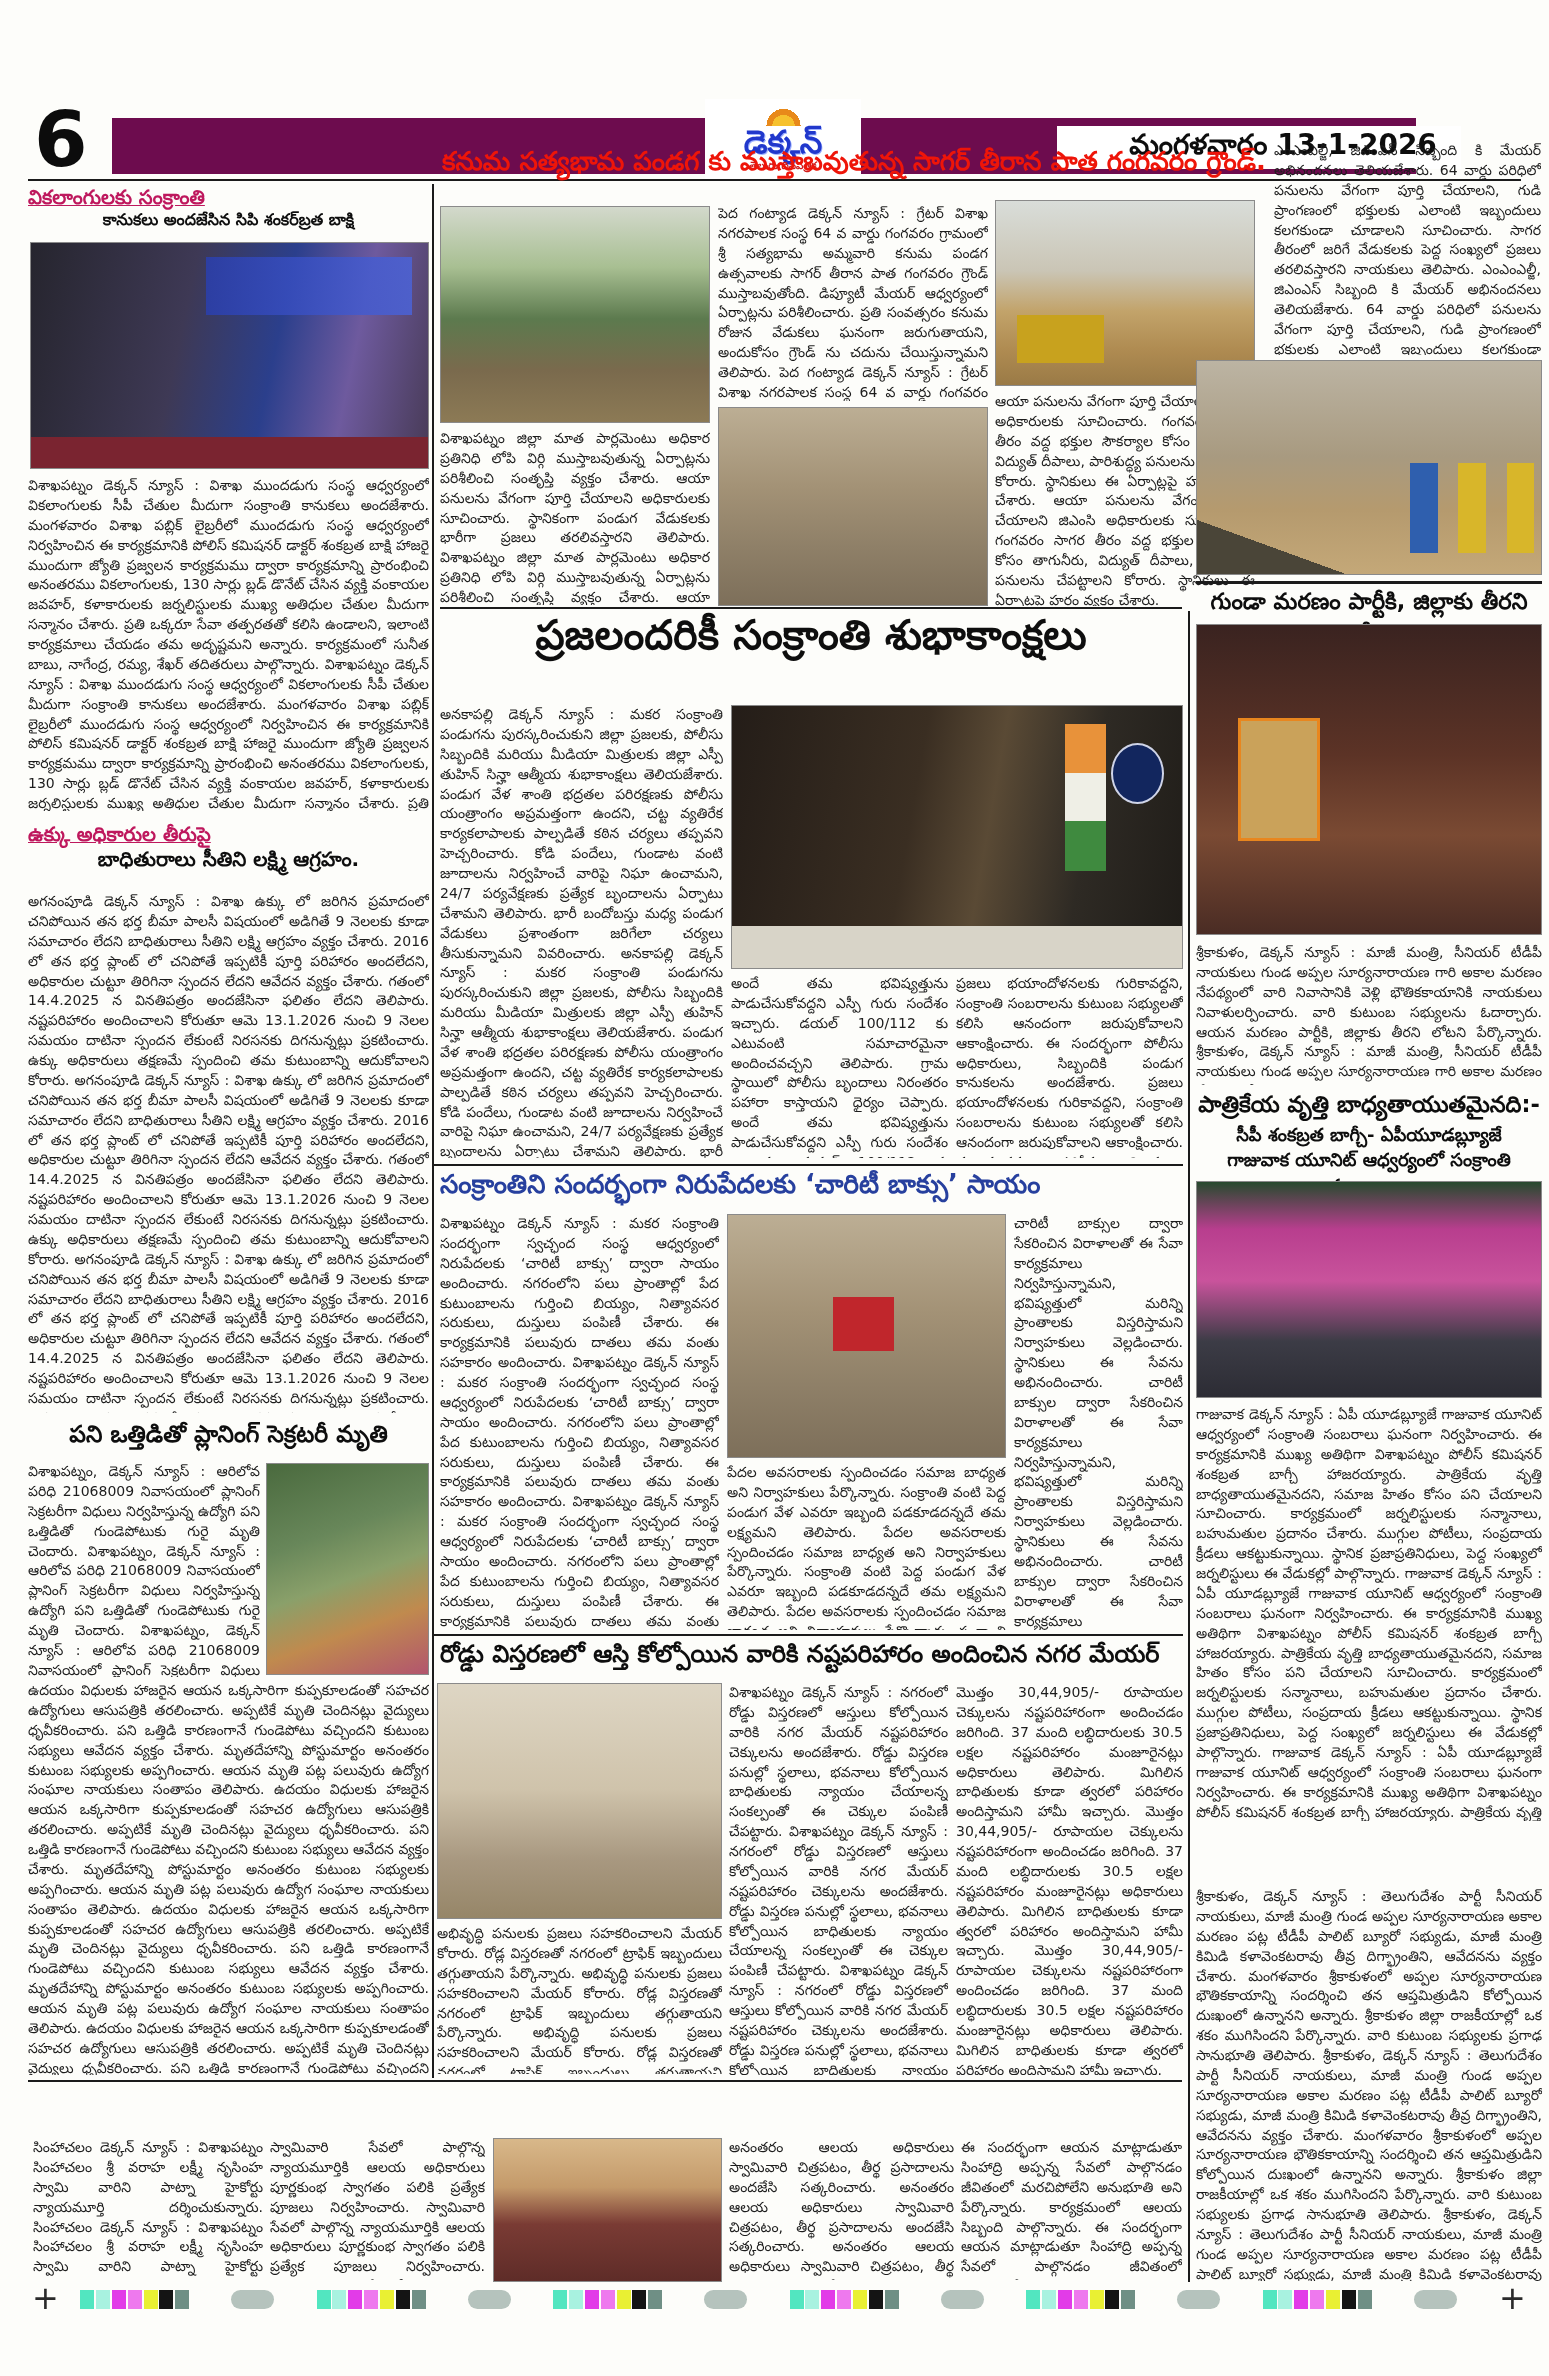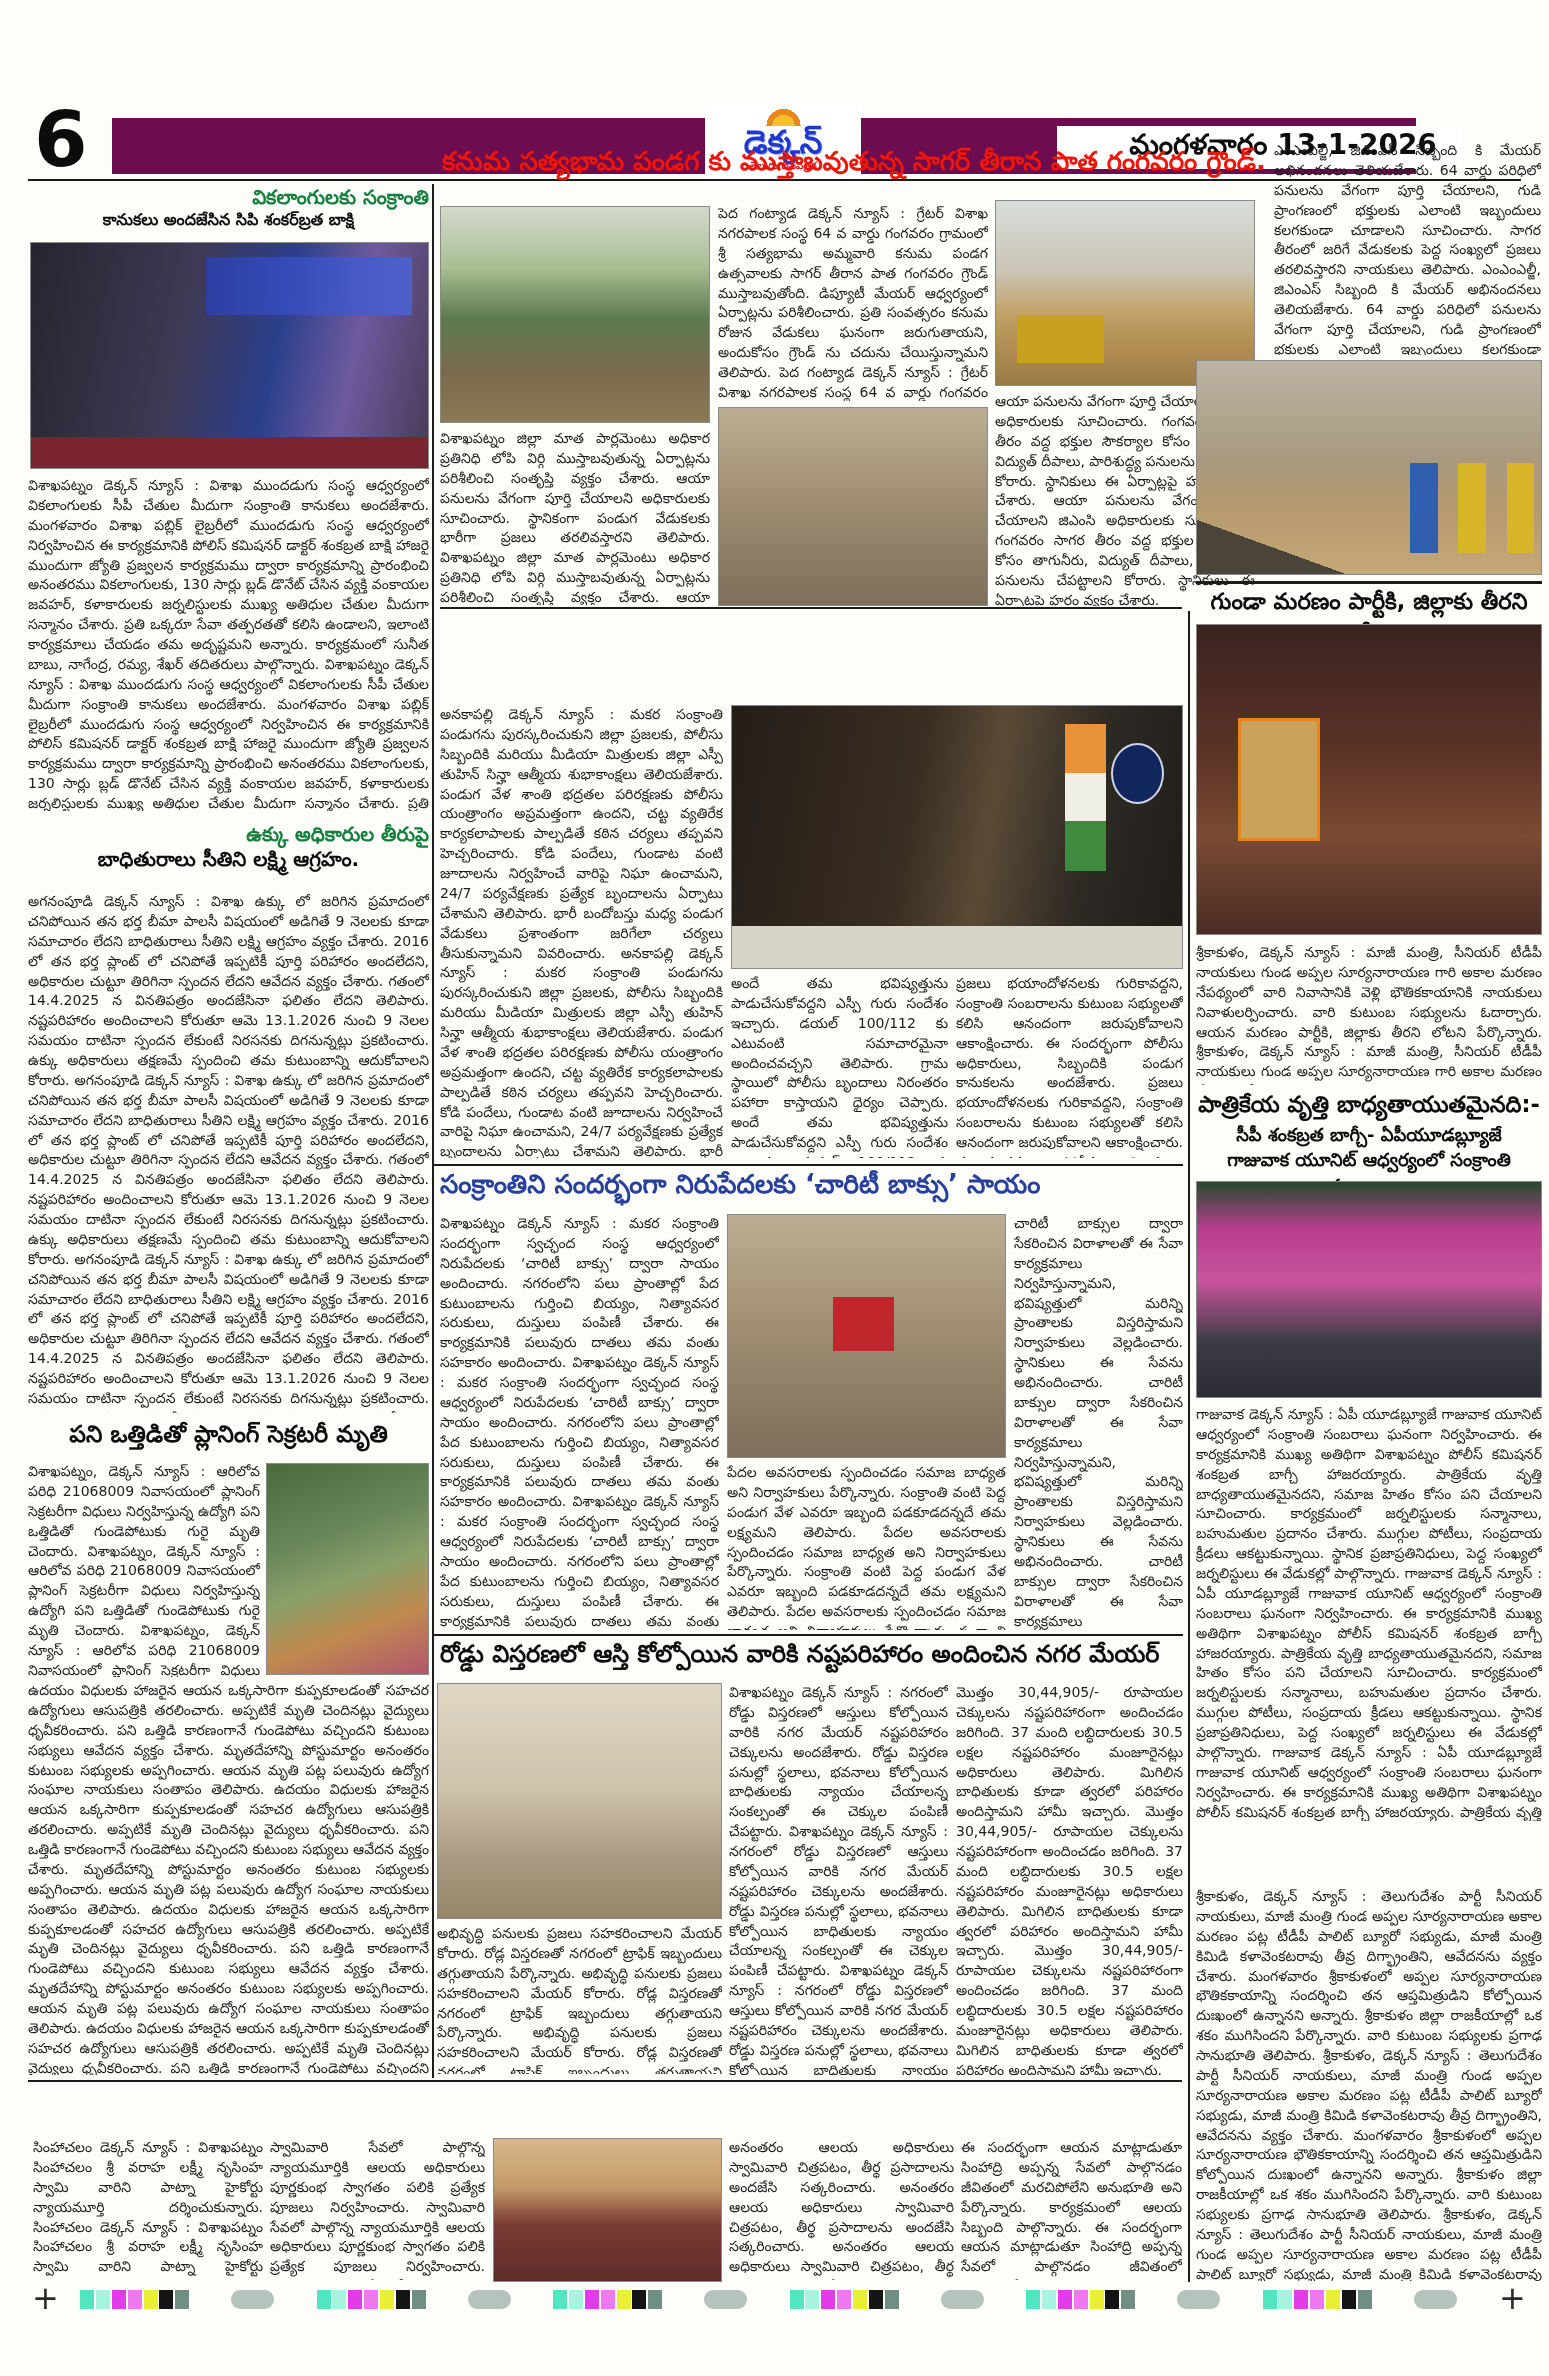--- a/index.html
+++ b/index.html
@@ -3,21 +3,21 @@
 <meta charset="utf-8">
 <style>
   html,body{margin:0;padding:0;background:#e9e9e9;}
   .page{position:relative;width:1550px;height:2377px;background:#fdfdfa;margin:0 auto;
         font-family:"DejaVu Sans","Liberation Sans",sans-serif;color:#181818;overflow:hidden;}
   .abs{position:absolute;}
   .rule-h{background:#1b1b1b;height:1.9px;}
   .rule-v{background:#1b1b1b;width:1.9px;}
   .body-text{font-size:14px;line-height:1.42;text-align:justify;color:#1d1d1d;overflow:hidden;
              word-break:break-word;}
-  .kicker{font-weight:bold;text-align:right;color:#15803d;}
+  .kicker{font-weight:bold;text-align:left;color:#be185d;text-decoration:underline;}
   .headline{font-weight:bold;color:#0e0e0e;}
   .h-center{text-align:center;}
   .h-red{color:#ee1509;}
   .h-blue{color:#27409e;}
   .h-darkred{color:#9c1116;}
   
   .maroon-bar{background:#6d0c4e;}
   .page-number{font-size:77px;font-weight:900;color:#0c0c0c;line-height:1;}
   .logo-box{background:#ffffff;display:flex;flex-direction:column;align-items:center;justify-content:center;}
   .logo-sun{width:41px;height:20.6px;background:radial-gradient(circle at 50% 100%,#f6c12e 0 38%,#e8891a 38% 58%,rgba(0,0,0,0) 58%);}
@@ -94,20 +94,21 @@
   <div class="abs body-text" style="left:995px;top:392px;width:260px;height:214px;">ఆయా పనులను వేగంగా పూర్తి చేయాలని జిఎంసి అధికారులకు సూచించారు. గంగవరం సాగర తీరం వద్ద భక్తుల సౌకర్యాల కోసం తాగునీరు, విద్యుత్ దీపాలు, పారిశుద్ధ్య పనులను చేపట్టాలని కోరారు. స్థానికులు ఈ ఏర్పాట్లపై హర్షం వ్యక్తం చేశారు. ఆయా పనులను వేగంగా పూర్తి చేయాలని జిఎంసి అధికారులకు సూచించారు. గంగవరం సాగర తీరం వద్ద భక్తుల సౌకర్యాల కోసం తాగునీరు, విద్యుత్ దీపాలు, పారిశుద్ధ్య పనులను చేపట్టాలని కోరారు. స్థానికులు ఈ ఏర్పాట్లపై హర్షం వ్యక్తం చేశారు.</div>
   <div class="abs body-text" style="left:1274px;top:141px;width:267px;height:214px;">ఎంఎంఎల్జీ, జిఎంఎస్ సిబ్బంది కి మేయర్ అభినందనలు తెలియజేశారు. 64 వార్డు పరిధిలో పనులను వేగంగా పూర్తి చేయాలని, గుడి ప్రాంగణంలో భక్తులకు ఎలాంటి ఇబ్బందులు కలగకుండా చూడాలని సూచించారు. సాగర తీరంలో జరిగే వేడుకలకు పెద్ద సంఖ్యలో ప్రజలు తరలివస్తారని నాయకులు తెలిపారు. ఎంఎంఎల్జీ, జిఎంఎస్ సిబ్బంది కి మేయర్ అభినందనలు తెలియజేశారు. 64 వార్డు పరిధిలో పనులను వేగంగా పూర్తి చేయాలని, గుడి ప్రాంగణంలో భక్తులకు ఎలాంటి ఇబ్బందులు కలగకుండా చూడాలని సూచించారు. సాగర తీరంలో జరిగే వేడుకలకు పెద్ద సంఖ్యలో ప్రజలు తరలివస్తారని నాయకులు తెలిపారు.</div>
   <div class="photo ph-excavator" style="left:1196px;top:360px;width:346px;height:215px;">
     <div class="worker" style="left:62%;"></div>
     <div class="worker y" style="left:76%;"></div>
     <div class="worker y" style="left:90%;"></div>
   </div>
 
   <div class="abs rule-h" style="left:440px;top:607px;width:742px;"></div>
 
+  <div class="abs headline h-center" style="left:440px;top:611px;width:742px;font-size:41px;white-space:nowrap;overflow:visible;">ప్రజలందరికీ సంక్రాంతి శుభాకాంక్షలు</div>
   <div class="abs body-text" style="left:440px;top:705px;width:283px;height:453px;">అనకాపల్లి డెక్కన్ న్యూస్ : మకర సంక్రాంతి పండుగను పురస్కరించుకుని జిల్లా ప్రజలకు, పోలీసు సిబ్బందికి మరియు మీడియా మిత్రులకు జిల్లా ఎస్పీ తుహిన్ సిన్హా ఆత్మీయ శుభాకాంక్షలు తెలియజేశారు. పండుగ వేళ శాంతి భద్రతల పరిరక్షణకు పోలీసు యంత్రాంగం అప్రమత్తంగా ఉందని, చట్ట వ్యతిరేక కార్యకలాపాలకు పాల్పడితే కఠిన చర్యలు తప్పవని హెచ్చరించారు. కోడి పందేలు, గుండాట వంటి జూదాలను నిర్వహించే వారిపై నిఘా ఉంచామని, 24/7 పర్యవేక్షణకు ప్రత్యేక బృందాలను ఏర్పాటు చేశామని తెలిపారు. భారీ బందోబస్తు మధ్య పండుగ వేడుకలు ప్రశాంతంగా జరిగేలా చర్యలు తీసుకున్నామని వివరించారు. అనకాపల్లి డెక్కన్ న్యూస్ : మకర సంక్రాంతి పండుగను పురస్కరించుకుని జిల్లా ప్రజలకు, పోలీసు సిబ్బందికి మరియు మీడియా మిత్రులకు జిల్లా ఎస్పీ తుహిన్ సిన్హా ఆత్మీయ శుభాకాంక్షలు తెలియజేశారు. పండుగ వేళ శాంతి భద్రతల పరిరక్షణకు పోలీసు యంత్రాంగం అప్రమత్తంగా ఉందని, చట్ట వ్యతిరేక కార్యకలాపాలకు పాల్పడితే కఠిన చర్యలు తప్పవని హెచ్చరించారు. కోడి పందేలు, గుండాట వంటి జూదాలను నిర్వహించే వారిపై నిఘా ఉంచామని, 24/7 పర్యవేక్షణకు ప్రత్యేక బృందాలను ఏర్పాటు చేశామని తెలిపారు. భారీ బందోబస్తు మధ్య పండుగ వేడుకలు ప్రశాంతంగా జరిగేలా చర్యలు తీసుకున్నామని వివరించారు.</div>
   <div class="photo ph-sp-office" style="left:731px;top:705px;width:452px;height:264px;">
     <div class="flag"></div>
     <div class="emblem"></div>
     <div class="desk"></div>
   </div>
   <div class="abs body-text" style="left:731px;top:974px;width:217px;height:184px;">అందే తమ భవిష్యత్తును పాడుచేసుకోవద్దని ఎస్పీ గురు సందేశం ఇచ్చారు. డయల్ 100/112 కు ఎటువంటి సమాచారమైనా అందించవచ్చని తెలిపారు. గ్రామ స్థాయిలో పోలీసు బృందాలు నిరంతరం పహారా కాస్తాయని ధైర్యం చెప్పారు. అందే తమ భవిష్యత్తును పాడుచేసుకోవద్దని ఎస్పీ గురు సందేశం ఇచ్చారు. డయల్ 100/112 కు ఎటువంటి సమాచారమైనా అందించవచ్చని తెలిపారు. గ్రామ స్థాయిలో పోలీసు బృందాలు నిరంతరం పహారా కాస్తాయని ధైర్యం చెప్పారు.</div>
   <div class="abs body-text" style="left:956px;top:974px;width:227px;height:184px;">ప్రజలు భయాందోళనలకు గురికావద్దని, సంక్రాంతి సంబరాలను కుటుంబ సభ్యులతో కలిసి ఆనందంగా జరుపుకోవాలని ఆకాంక్షించారు. ఈ సందర్భంగా పోలీసు అధికారులు, సిబ్బందికి పండుగ కానుకలను అందజేశారు. ప్రజలు భయాందోళనలకు గురికావద్దని, సంక్రాంతి సంబరాలను కుటుంబ సభ్యులతో కలిసి ఆనందంగా జరుపుకోవాలని ఆకాంక్షించారు. ఈ సందర్భంగా పోలీసు అధికారులు, సిబ్బందికి పండుగ కానుకలను అందజేశారు.</div>
 
   <div class="abs rule-h" style="left:433px;top:1164px;width:750px;"></div>

